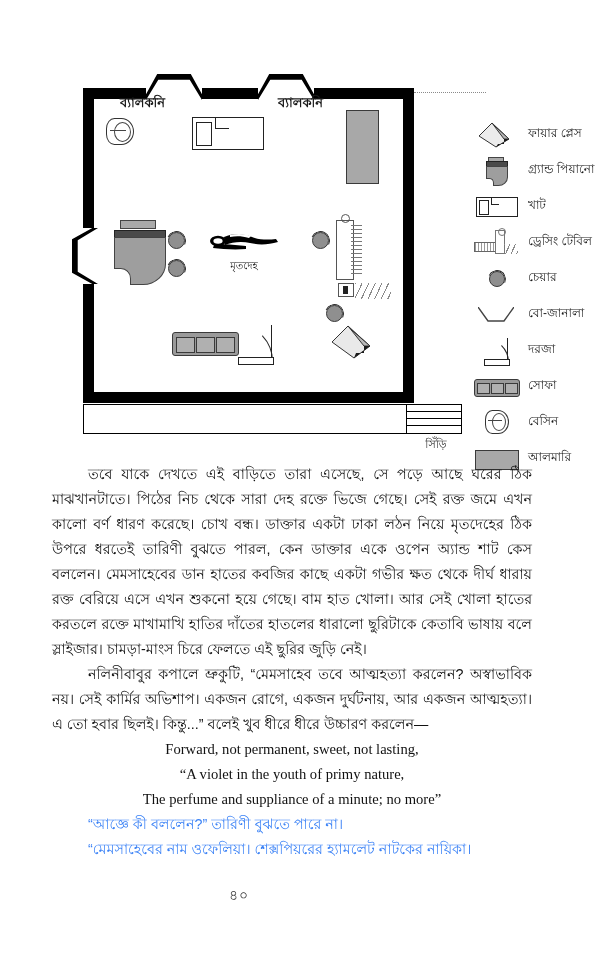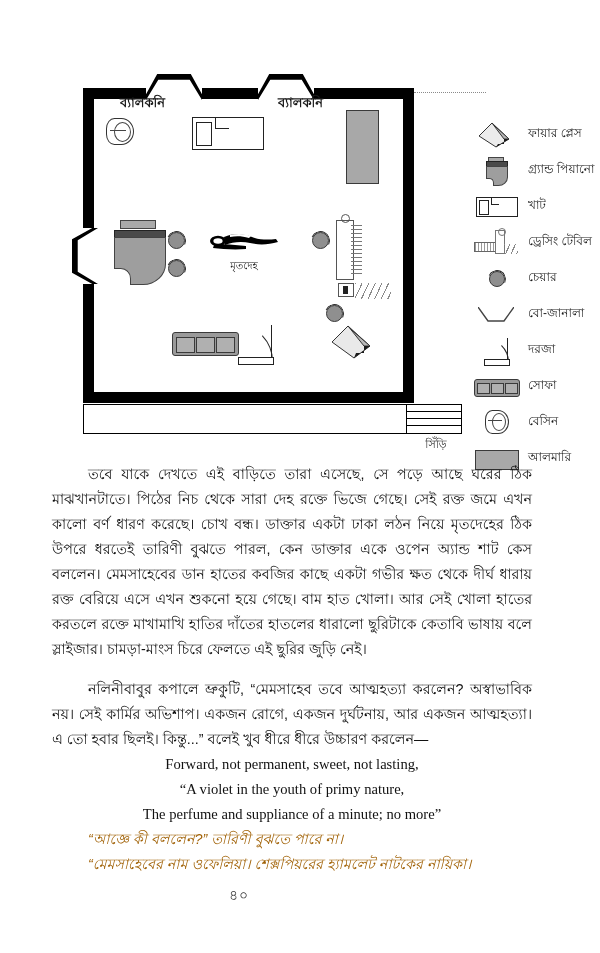--- a/index.html
+++ b/index.html
@@ -407,37 +407,36 @@
   .para {
     margin: 0 0 0 0;
     font-family: "Liberation Sans", sans-serif;
     font-size: 14.3px;
     line-height: 25px;
     color: #111;
     text-align: justify;
     text-indent: 36px;
     text-justify: inter-word;
   }
-  .para.p2 { margin-top: 15px; }
+  .para.p2 { margin-top: 0px; }
   .verse {
     font-family: "Liberation Serif", serif;
     font-size: 14.6px;
     line-height: 25px;
     color: #111;
     text-align: center;
     margin: 0;
   }
   .dialog {
     font-family: "Liberation Sans", sans-serif;
     font-size: 14.3px;
     line-height: 25px;
-    color: #a16207;
+    color: #3b82f6;
     text-indent: 36px;
     margin: 0;
-    font-style: italic;
   }
 
   
   #pageno {
     position: absolute;
     left: 0;
     top: 884px;
     width: 478px;
     text-align: center;
     font-family: "Liberation Serif", serif;

